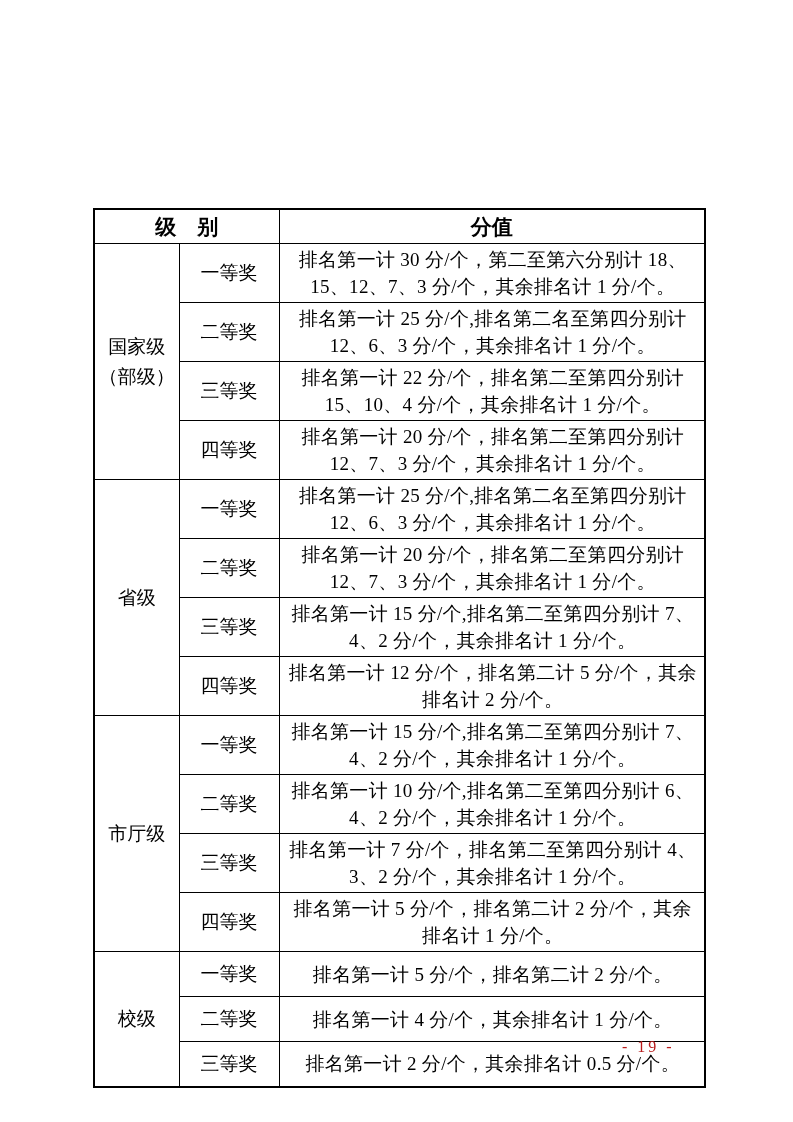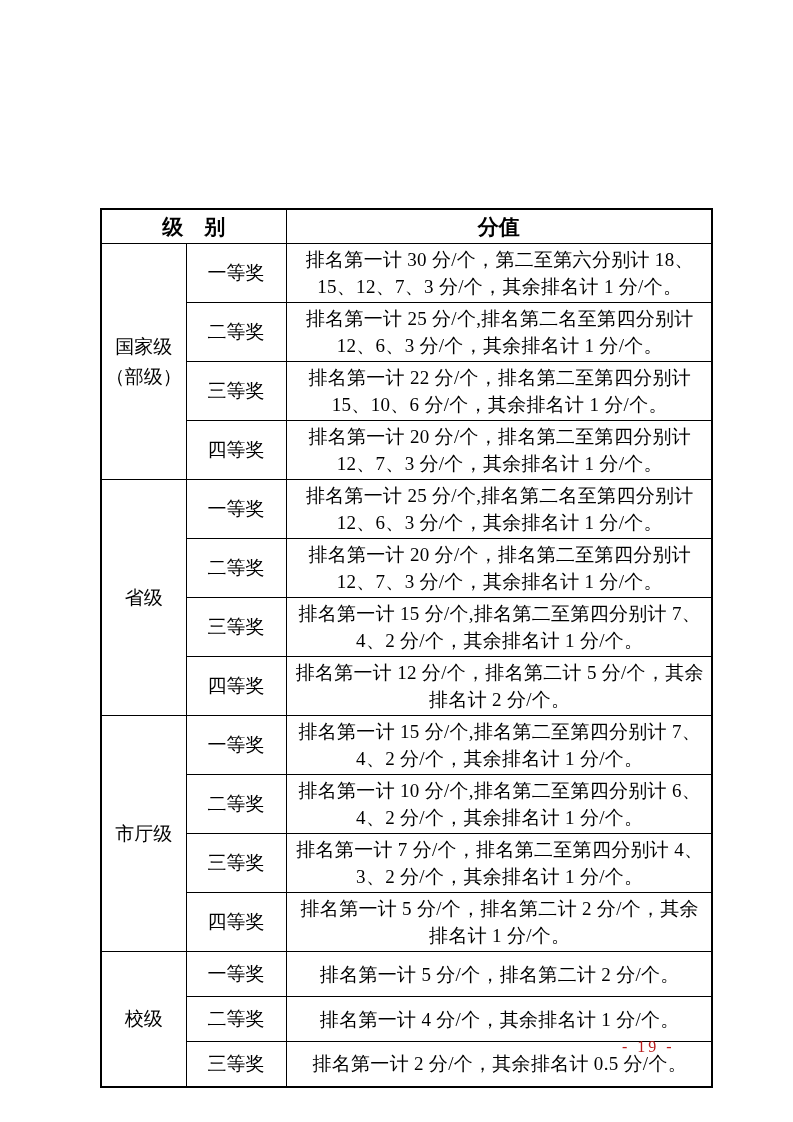--- a/index.html
+++ b/index.html
@@ -21,21 +21,21 @@
     font-weight: bold;
     line-height: 45px;
     letter-spacing: 1.5px;
     text-indent: 60px;
     white-space: pre-line;
     text-align: justify;
   }
 
   table.score-table {
     position: absolute;
-    left: 100px; top: 208px;
+    left: 93px; top: 208px;
     width: 611px;
     border-collapse: collapse;
     table-layout: fixed;
     border: 2px solid #000;
   }
   .score-table col.c1 { width: 85px; }
   .score-table col.c2 { width: 100px; }
   .score-table col.c3 { width: 426px; }
 
   .score-table th, .score-table td {
@@ -98,21 +98,21 @@
 （部级）</td>
       <td class="tier-cell">一等奖</td>
       <td class="desc-cell">排名第一计 30 分/个，第二至第六分别计 18、15、12、7、3 分/个，其余排名计 1 分/个。</td>
     </tr>
     <tr class="r2">
       <td class="tier-cell">二等奖</td>
       <td class="desc-cell">排名第一计 25 分/个,排名第二名至第四分别计 12、6、3 分/个，其余排名计 1 分/个。</td>
     </tr>
     <tr class="r2">
       <td class="tier-cell">三等奖</td>
-      <td class="desc-cell">排名第一计 22 分/个，排名第二至第四分别计 15、10、6 分/个，其余排名计 1 分/个。</td>
+      <td class="desc-cell">排名第一计 22 分/个，排名第二至第四分别计 15、10、4 分/个，其余排名计 1 分/个。</td>
     </tr>
     <tr class="r2">
       <td class="tier-cell">四等奖</td>
       <td class="desc-cell">排名第一计 20 分/个，排名第二至第四分别计 12、7、3 分/个，其余排名计 1 分/个。</td>
     </tr>
 
     <tr class="r2">
       <td rowspan="4" class="level-cell">省级</td>
       <td class="tier-cell">一等奖</td>
       <td class="desc-cell">排名第一计 25 分/个,排名第二名至第四分别计 12、6、3 分/个，其余排名计 1 分/个。</td>

